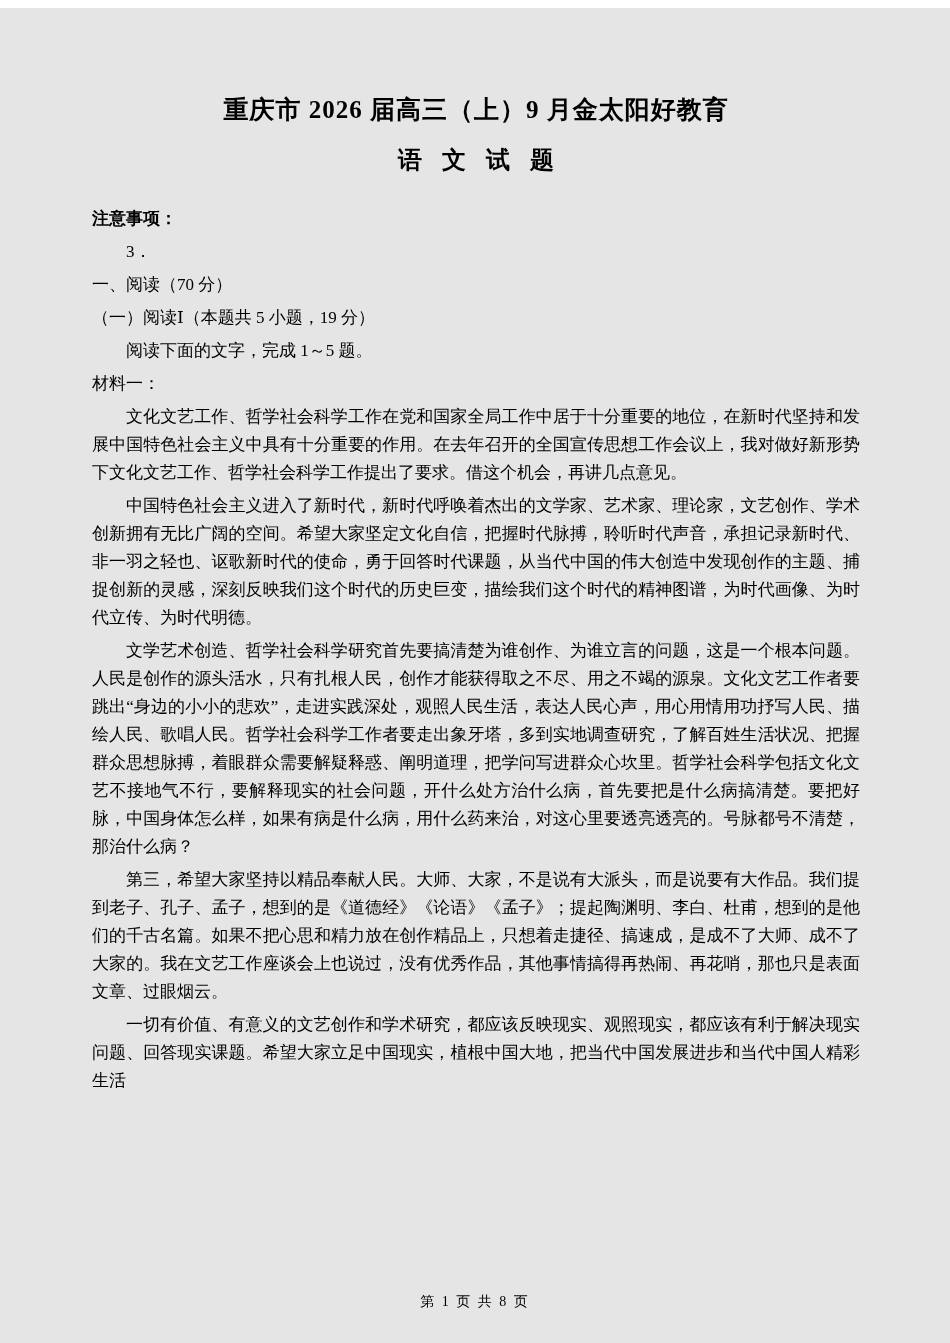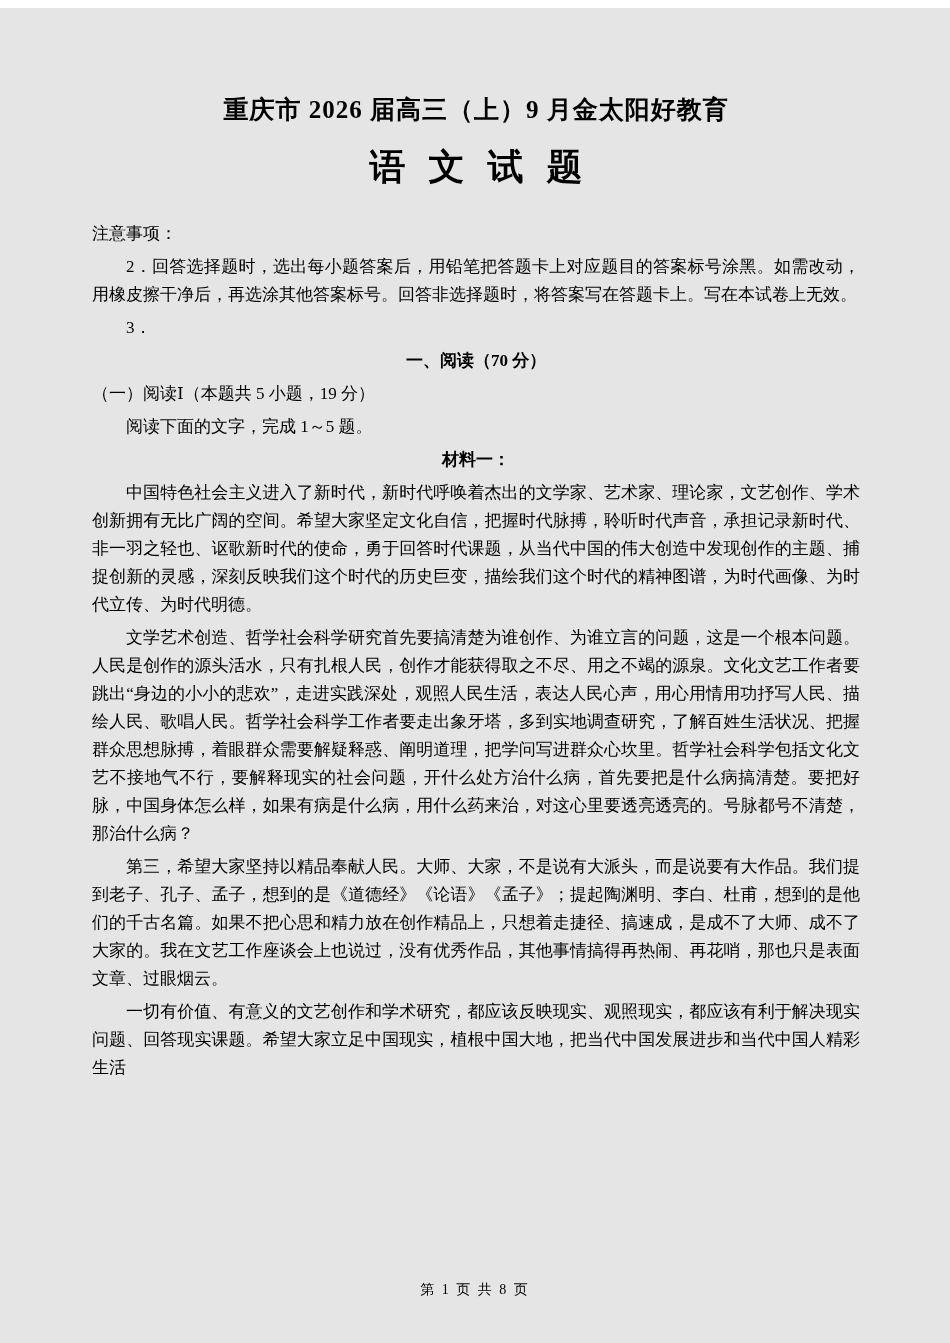--- a/index.html
+++ b/index.html
@@ -23,85 +23,84 @@
     margin: 0;
     text-align: center;
     font-size: 25px;
     font-weight: 700;
     letter-spacing: 1px;
     line-height: 1.25;
   }
   .doc-subtitle {
     margin: 20px 0 0 0;
     text-align: center;
-    font-size: 36px;
+    font-size: 24px;
     font-weight: 700;
     letter-spacing: 7px;
     text-indent: 7px;
     line-height: 1.25;
   }
   .body-text {
     font-size: 17px;
     line-height: 28px;
   }
   .notice-heading {
     margin-top: 30px;
-    font-weight: 400;
+    font-weight: 700;
   }
   .block {
     margin-top: 5px;
   }
   .para {
     margin: 5px 0 0 0;
     text-align: justify;
     text-indent: 2em;
   }
   .bold {
-    font-weight: 700;
-    text-align: center;
+    font-weight: 400;
   }
   .notice-item3 {
     margin-top: 5px;
     display: flex;
     justify-content: space-between;
   }
   .notice-item3 .num {
     padding-left: 2em;
   }
   .footer {
     position: absolute;
     left: 0;
     right: 0;
-    bottom: 52px;
+    bottom: 40px;
     text-align: center;
     font-size: 14px;
     letter-spacing: 2px;
   }
 </style>
 </head>
 <body>
 
 <div class="page">
 
   <h1 class="doc-title">重庆市 2026 届高三（上）9 月金太阳好教育</h1>
   <h2 class="doc-subtitle">语 文 试 题</h2>
 
   <div class="body-text notice-heading">注意事项：</div>
 
-  <p class="body-text para">2．回答选择题时，选出每小题答案后，用铅笔把答题卡上对应题目的答案标号涂黑。如需改动，用橡皮擦干净后，再选涂其他答案标号。回答非选择题时，将答案写在答题卡上。写在本试卷上无效。</p>
 
   <div class="body-text notice-item3">
     <span class="num">3．</span>
   </div>
 
   <div class="body-text block bold">一、阅读（70 分）</div>
   <div class="body-text block">（一）阅读Ⅰ（本题共 5 小题，19 分）</div>
   <p class="body-text para">阅读下面的文字，完成 1～5 题。</p>
   <div class="body-text block bold">材料一：</div>
 
+  <p class="body-text para">文化文艺工作、哲学社会科学工作在党和国家全局工作中居于十分重要的地位，在新时代坚持和发展中国特色社会主义中具有十分重要的作用。在去年召开的全国宣传思想工作会议上，我对做好新形势下文化文艺工作、哲学社会科学工作提出了要求。借这个机会，再讲几点意见。</p>
   <p class="body-text para">中国特色社会主义进入了新时代，新时代呼唤着杰出的文学家、艺术家、理论家，文艺创作、学术创新拥有无比广阔的空间。希望大家坚定文化自信，把握时代脉搏，聆听时代声音，承担记录新时代、非一羽之轻也、讴歌新时代的使命，勇于回答时代课题，从当代中国的伟大创造中发现创作的主题、捕捉创新的灵感，深刻反映我们这个时代的历史巨变，描绘我们这个时代的精神图谱，为时代画像、为时代立传、为时代明德。</p>
   <p class="body-text para">文学艺术创造、哲学社会科学研究首先要搞清楚为谁创作、为谁立言的问题，这是一个根本问题。人民是创作的源头活水，只有扎根人民，创作才能获得取之不尽、用之不竭的源泉。文化文艺工作者要跳出“身边的小小的悲欢”，走进实践深处，观照人民生活，表达人民心声，用心用情用功抒写人民、描绘人民、歌唱人民。哲学社会科学工作者要走出象牙塔，多到实地调查研究，了解百姓生活状况、把握群众思想脉搏，着眼群众需要解疑释惑、阐明道理，把学问写进群众心坎里。哲学社会科学包括文化文艺不接地气不行，要解释现实的社会问题，开什么处方治什么病，首先要把是什么病搞清楚。要把好脉，中国身体怎么样，如果有病是什么病，用什么药来治，对这心里要透亮透亮的。号脉都号不清楚，那治什么病？</p>
   <p class="body-text para">第三，希望大家坚持以精品奉献人民。大师、大家，不是说有大派头，而是说要有大作品。我们提到老子、孔子、孟子，想到的是《道德经》《论语》《孟子》；提起陶渊明、李白、杜甫，想到的是他们的千古名篇。如果不把心思和精力放在创作精品上，只想着走捷径、搞速成，是成不了大师、成不了大家的。我在文艺工作座谈会上也说过，没有优秀作品，其他事情搞得再热闹、再花哨，那也只是表面文章、过眼烟云。</p>
   <p class="body-text para">一切有价值、有意义的文艺创作和学术研究，都应该反映现实、观照现实，都应该有利于解决现实问题、回答现实课题。希望大家立足中国现实，植根中国大地，把当代中国发展进步和当代中国人精彩生活</p>
 
   <div class="footer">第 1 页 共 8 页</div>
 
 </div>
 
 </body></html>

